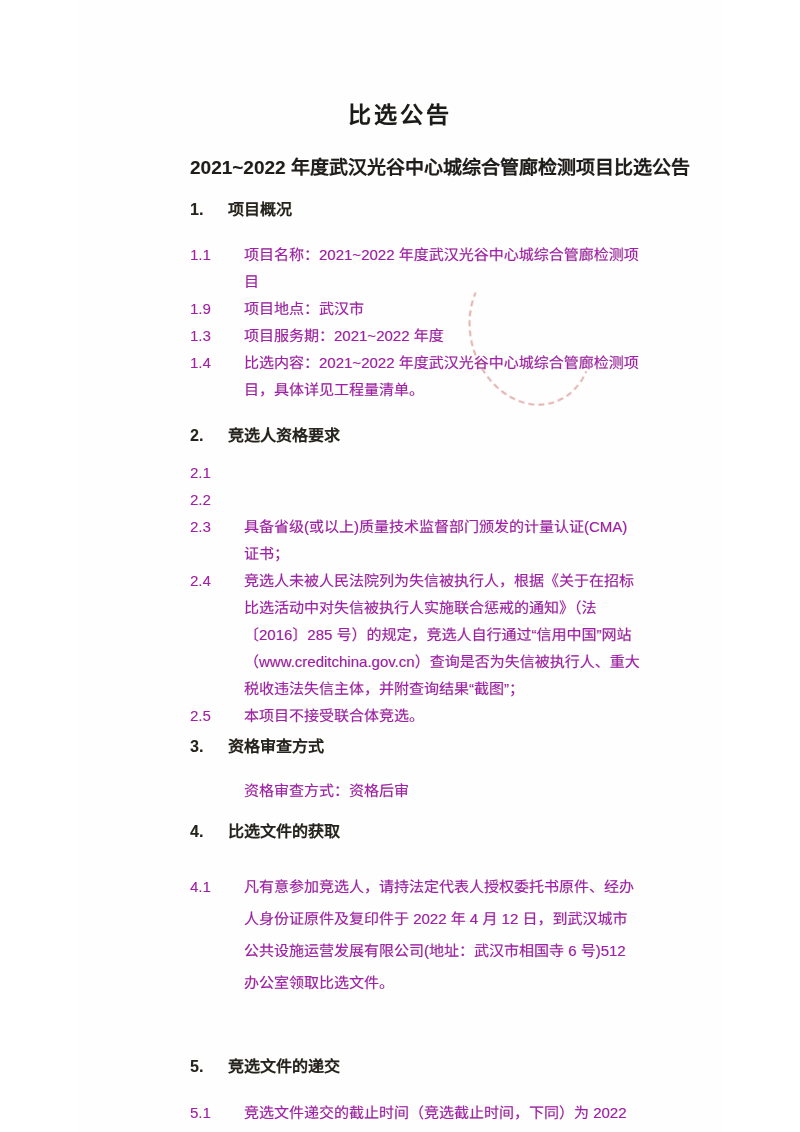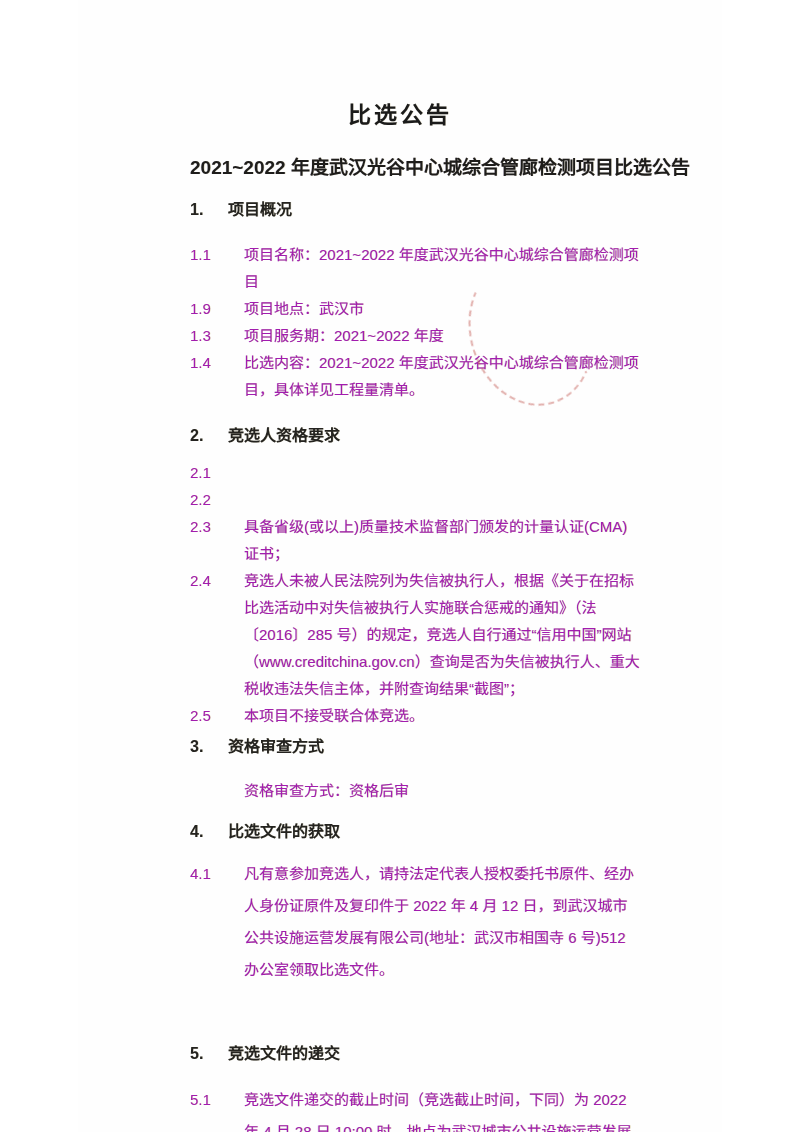--- a/index.html
+++ b/index.html
@@ -66,21 +66,21 @@
   .wide .item { line-height: 32px; }
 
   
   .mt-sec1 { margin-top: 19px; }
   .mt-items1 { margin-top: 20px; }
   .mt-sec2 { margin-top: 22px; }
   .mt-items2 { margin-top: 12px; }
   .mt-sec3 { margin-top: 7px; }
   .mt-item3 { margin-top: 19px; }
   .mt-sec4 { margin-top: 17px; }
-  .mt-item4 { margin-top: 15px; }
+  .mt-item4 { margin-top: 28px; }
   .mt-sec5 { margin-top: 57px; }
   .mt-item5 { margin-top: 19px; }
   .row-gap { margin-top: 0; }
 
   
   .stamp {
     position: absolute;
     left: 392px;
     top: 257px;
     width: 118px;

